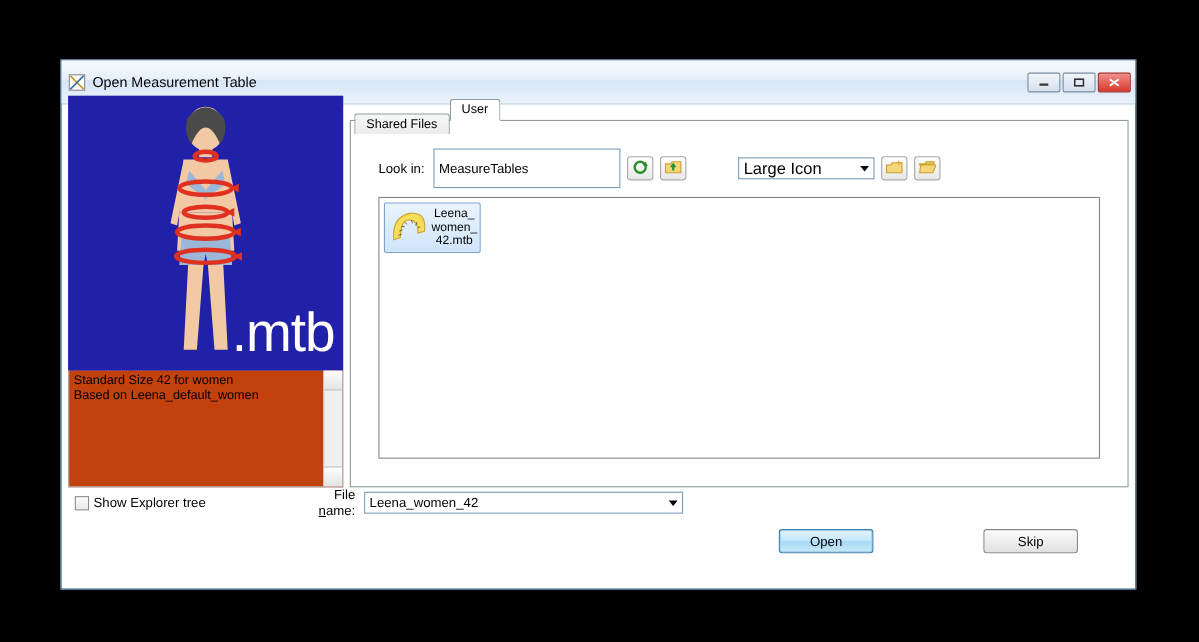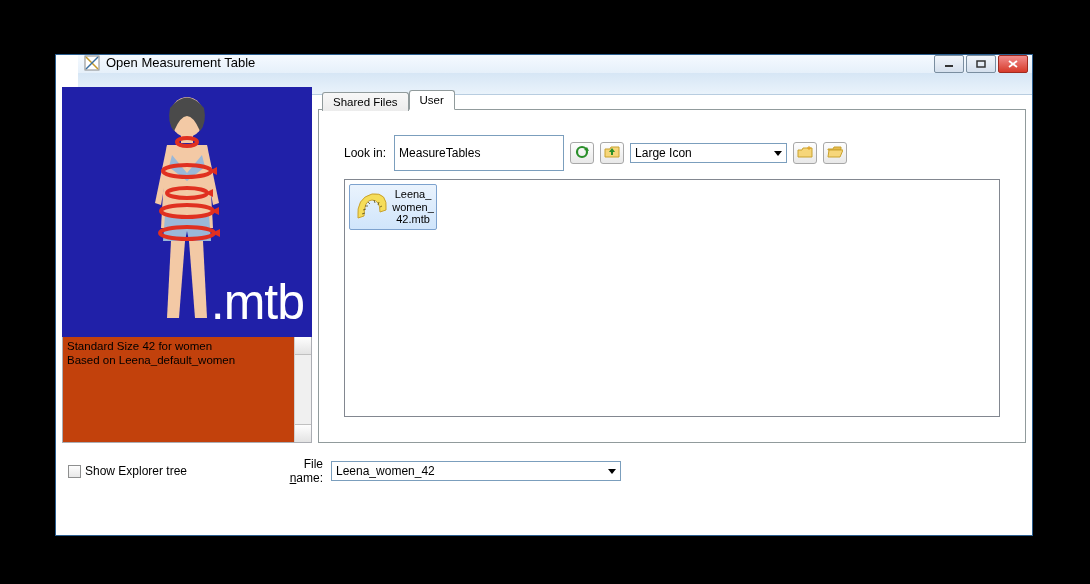--- a/index.html
+++ b/index.html
@@ -20,22 +20,22 @@
     height: 482px;
     background: #fff;
     border: 1px solid #2b5e8f;
     box-shadow: 2px 2px 10px rgba(0,0,0,0.6);
   }
   .titlebar {
     height: 40px;
     background: linear-gradient(to bottom, #f5faff 0%, #e6f0fa 45%, #d6e6f5 46%, #eaf3fb 100%);
     border-bottom: 1px solid #b8cde0;
     display: flex;
+    align-items: center;
     padding: 0 4px 0 6px;
-    margin-left: 22px;
   }
   .title-icon {
     width: 16px; height: 16px;
     margin-right: 6px;
     display: flex; align-items: center; justify-content: center;
   }
   .title-text { flex: 1; color: #000; font-size: 13px; }
   .win-buttons { display: flex; gap: 2px; }
   .win-btn {
     width: 30px; height: 18px;
@@ -128,21 +128,21 @@
   .tab {
     padding: 3px 10px;
     border: 1px solid #919b9c;
     border-bottom: none;
     border-radius: 3px 3px 0 0;
     background: linear-gradient(to bottom,#f8f8f8,#ececec);
     font-size: 11.5px;
     color: #000;
     margin-right: 0px;
     position: relative;
-    top: 2px;
+    top: 13px;
   }
   .tab.active {
     background: #fff;
     border-bottom: 1px solid #fff;
     top: 1px;
     z-index: 3;
   }
   .tab-panel {
     flex: 1;
     border: 1px solid #919b9c;
@@ -169,27 +169,27 @@
     font-size: 12px;
   }
   .tool-btn {
     width: 24px; height: 22px;
     border: 1px solid #a8a8a8;
     border-radius: 3px;
     background: linear-gradient(to bottom,#fefefe,#e8e8e8);
     display: flex; align-items:center; justify-content:center;
   }
   .view-select {
-    width: 157px; height: 20px;
+    width: 124px; height: 20px;
     border: 1px solid #7b9ebd;
-    font-size: 12px;
+    font-size: 15px;
     padding: 0 18px 0 4px;
     background: #fff;
     position: relative;
-    display: flex; align-items: center;
+    display: flex; align-items: center; margin-left: 41px;
   }
   .view-select::after {
     content: "";
     position: absolute; right: 4px; top: 7px;
     border-left: 4px solid transparent;
     border-right: 4px solid transparent;
     border-top: 5px solid #000;
   }
   .file-area {
     flex: 1;
@@ -214,21 +214,20 @@
     margin-bottom: 1px;
   }
   .file-label {
     font-size: 11px;
     text-align: center;
     line-height: 1.15;
     word-break: break-word;
   }
 
   .bottom-row {
-    margin-top: 14px;
     display: flex;
     flex-direction: column;
     gap: 10px;
     padding: 0 6px;
   }
   .filename-row {
     display: flex;
     align-items: center;
     gap: 8px;
   }
@@ -441,15 +440,19 @@
           <div class="checkbox"></div>
           <span>Show Explorer tree</span>
         </div>
         <div class="filename-label">
           <span>File </span><u>n</u><span>ame:</span>
         </div>
         <div class="filename-combo">
           <span>Leena_women_42</span>
         </div>
       </div>
+      <div class="button-row">
+        <div class="dlg-btn default">Open</div>
+        <div class="dlg-btn">Skip</div>
+      </div>
     </div>
   </div>
 </div>
 
 </body></html>

